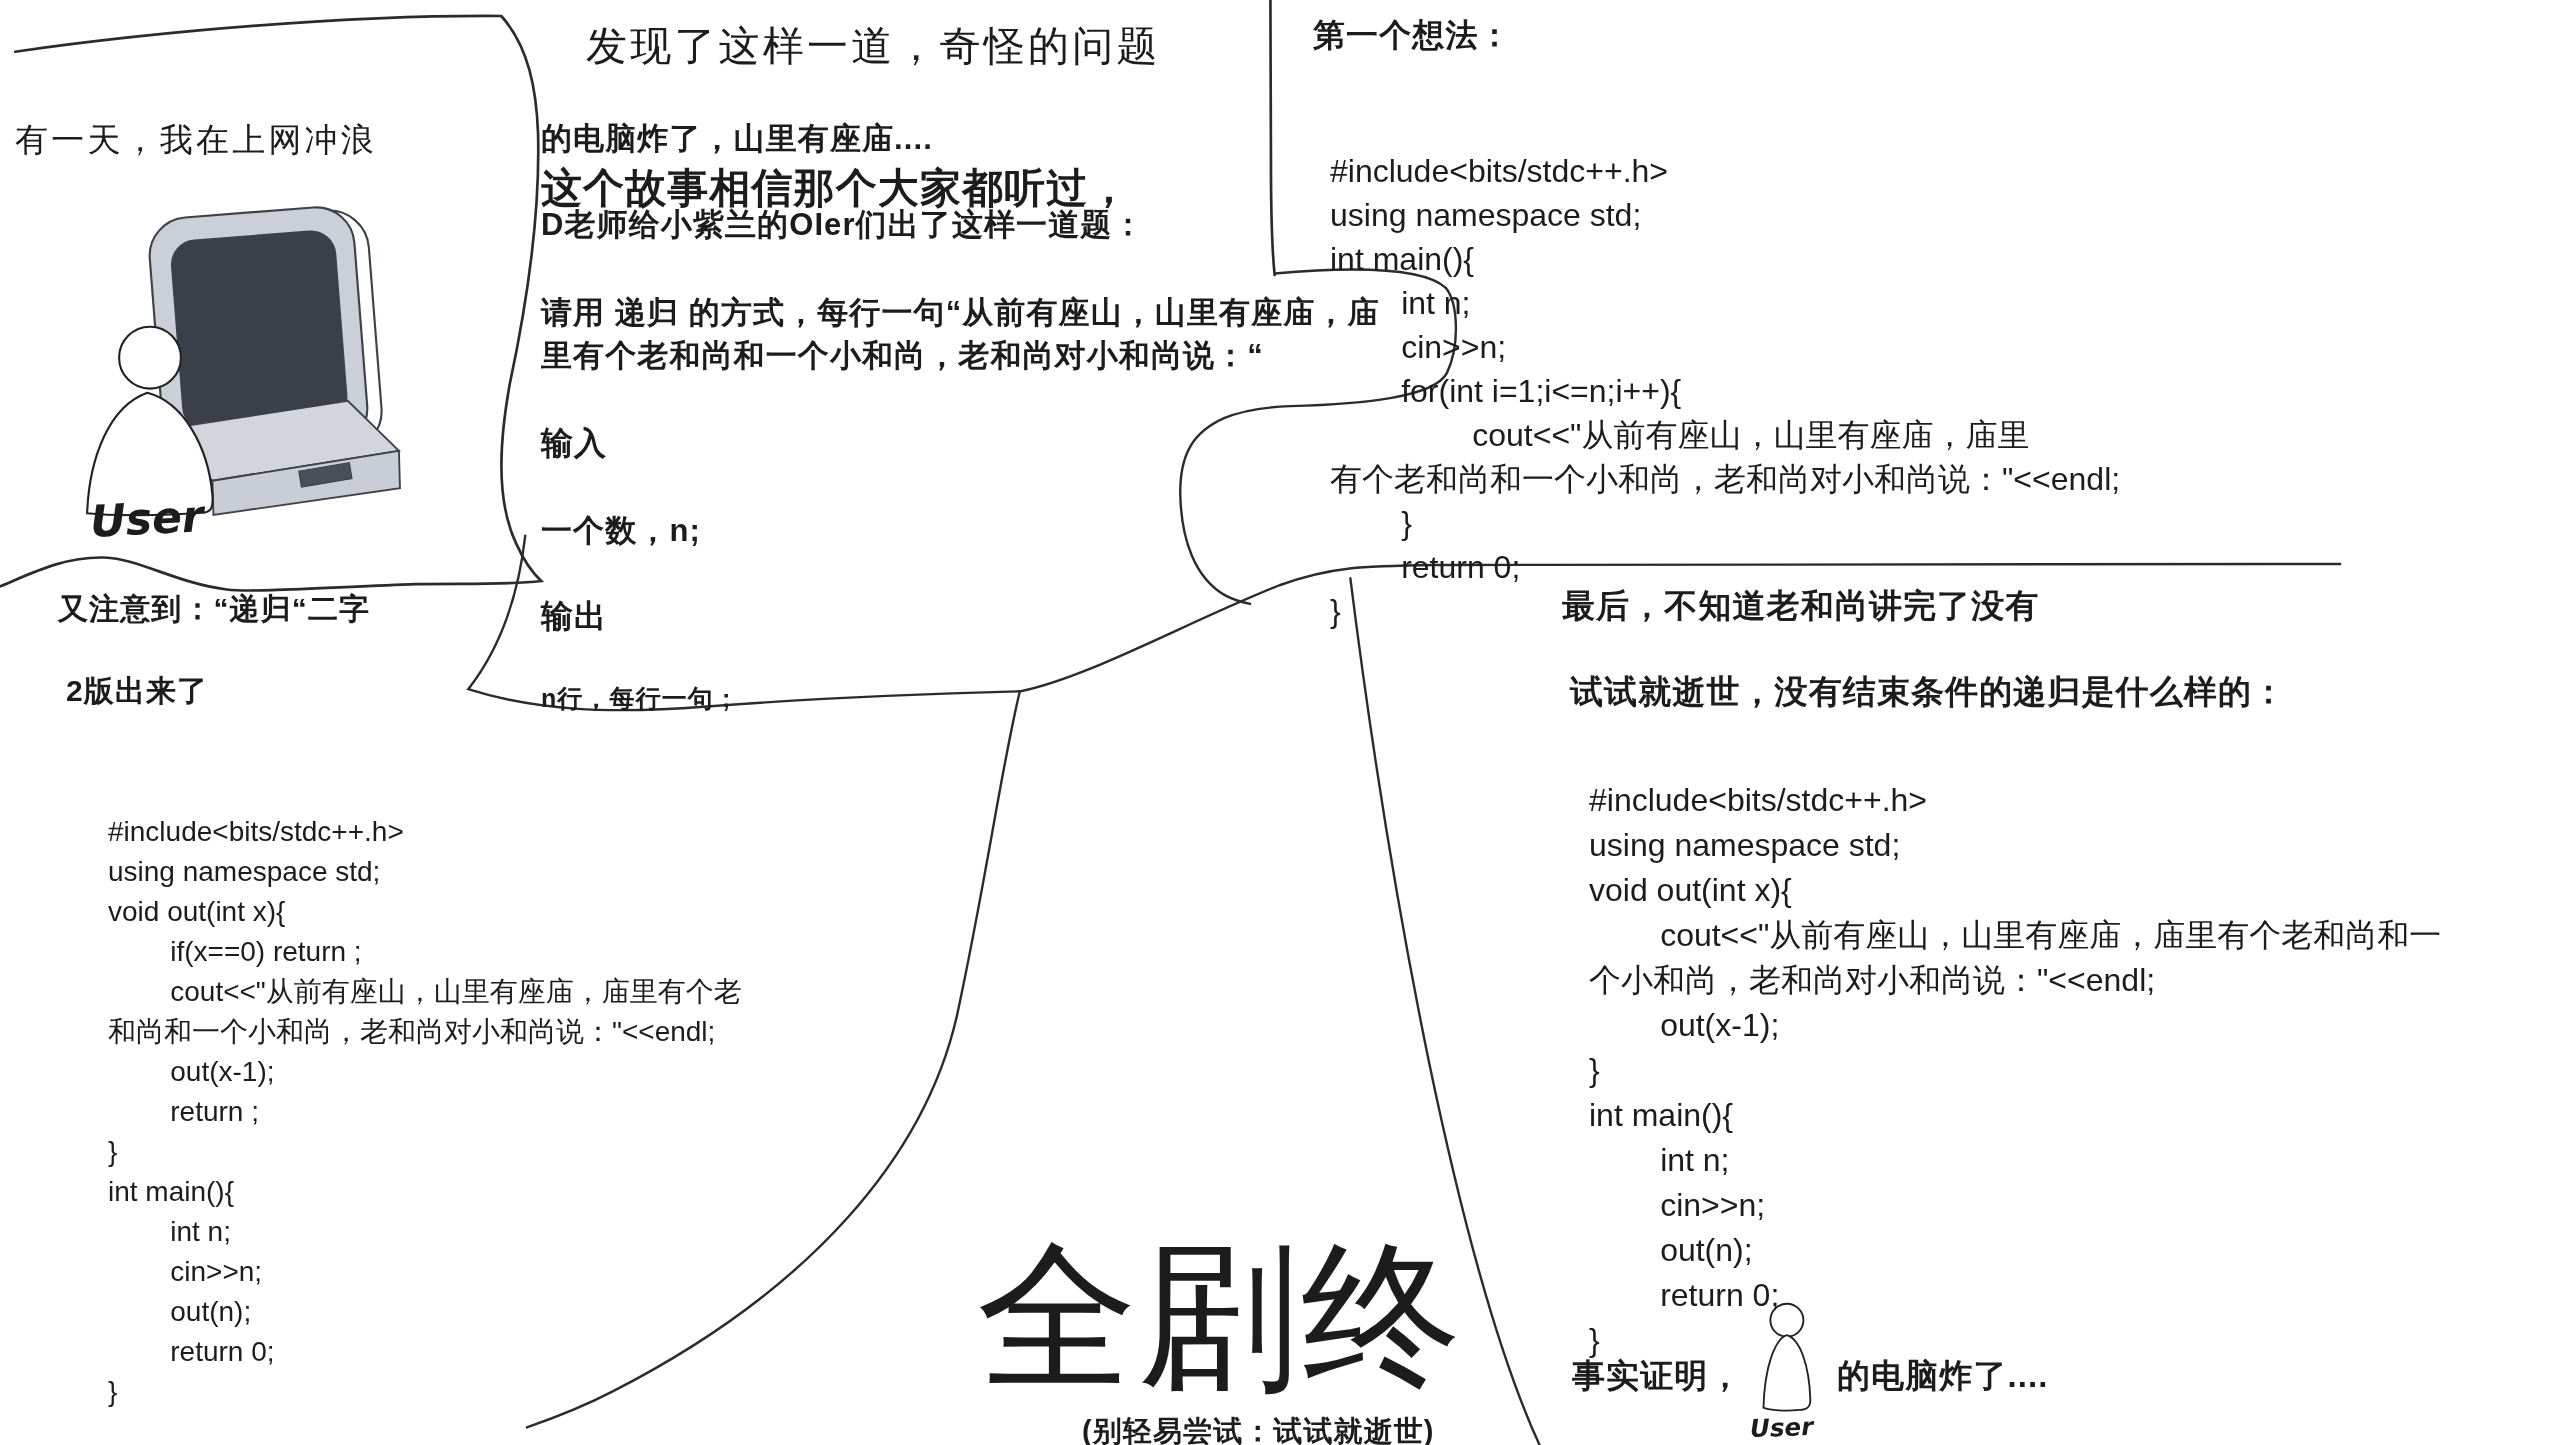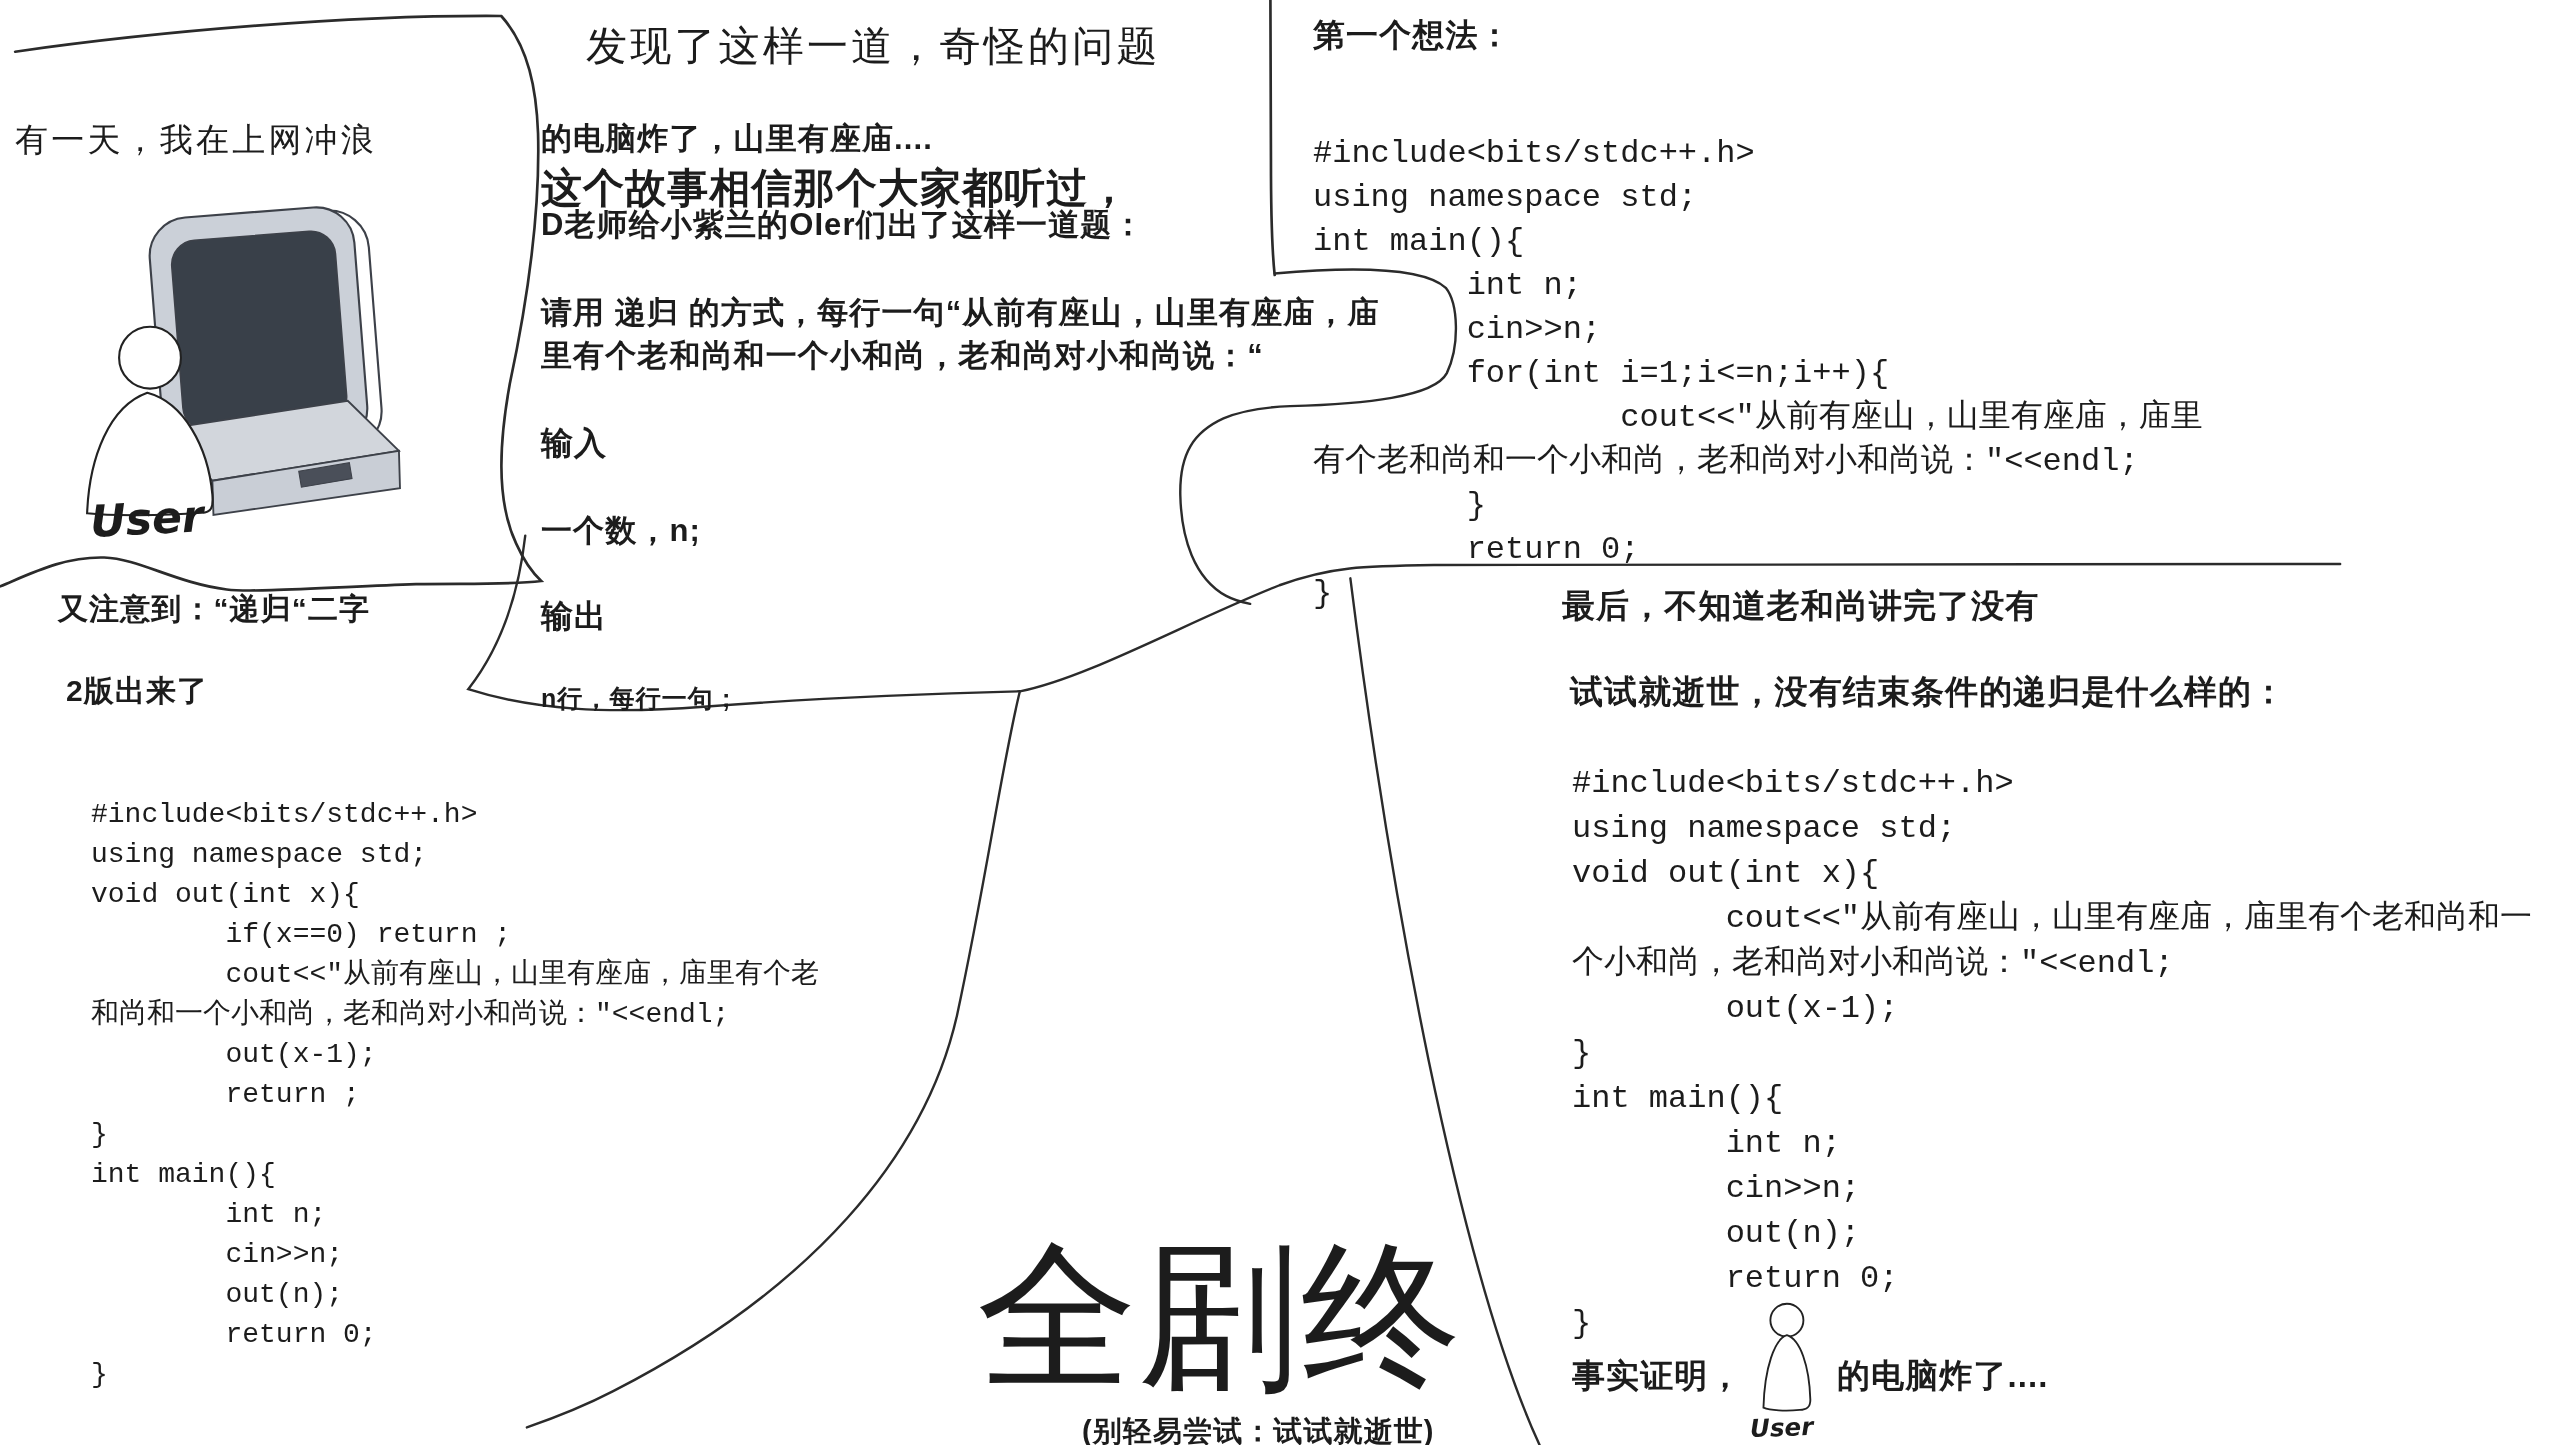--- a/index.html
+++ b/index.html
@@ -3,21 +3,21 @@
 <meta charset="utf-8">
 <style>
   html,body{margin:0;padding:0;}
   body{width:2576px;height:1445px;background:#ffffff;position:relative;overflow:hidden;
        font-family:"Liberation Sans",sans-serif;color:#1c1c1c;}
   .abs{position:absolute;white-space:nowrap;}
   #strokes{position:absolute;left:0;top:0;z-index:0;}
   .txt{z-index:2;}
   .hand{font-weight:400;letter-spacing:3.2px;}
   .body-cn{font-weight:600;letter-spacing:1.1px;}
-  pre.code{margin:0;font-family:Liberation Mono, monospace;white-space:pre;z-index:2;position:absolute;}
+  pre.code{margin:17px;font-family:Liberation Sans, sans-serif;white-space:pre;z-index:2;position:absolute;}
   .cursive{font-style:italic;font-weight:700;font-family:"DejaVu Sans",sans-serif;}
   .finale{font-weight:400;letter-spacing:2.1px;}
 </style>
 </head>
 <body>
 
 <svg id="strokes" width="2576" height="1445" viewBox="0 0 4832 2711">
 
   <path d="M 28 97 C 300 58 660 28 940 30 C 992 88 1006 170 1009 250 C 1013 400 988 570 956 720 C 938 820 928 935 968 1020 C 985 1058 1002 1078 1015 1090 C 950 1098 860 1094 780 1096 C 620 1102 470 1112 425 1106 C 330 1094 260 1048 195 1046 C 120 1044 60 1075 0 1100" fill="none" stroke="#2b2b2b" stroke-width="5" stroke-linecap="round"></path>
 

